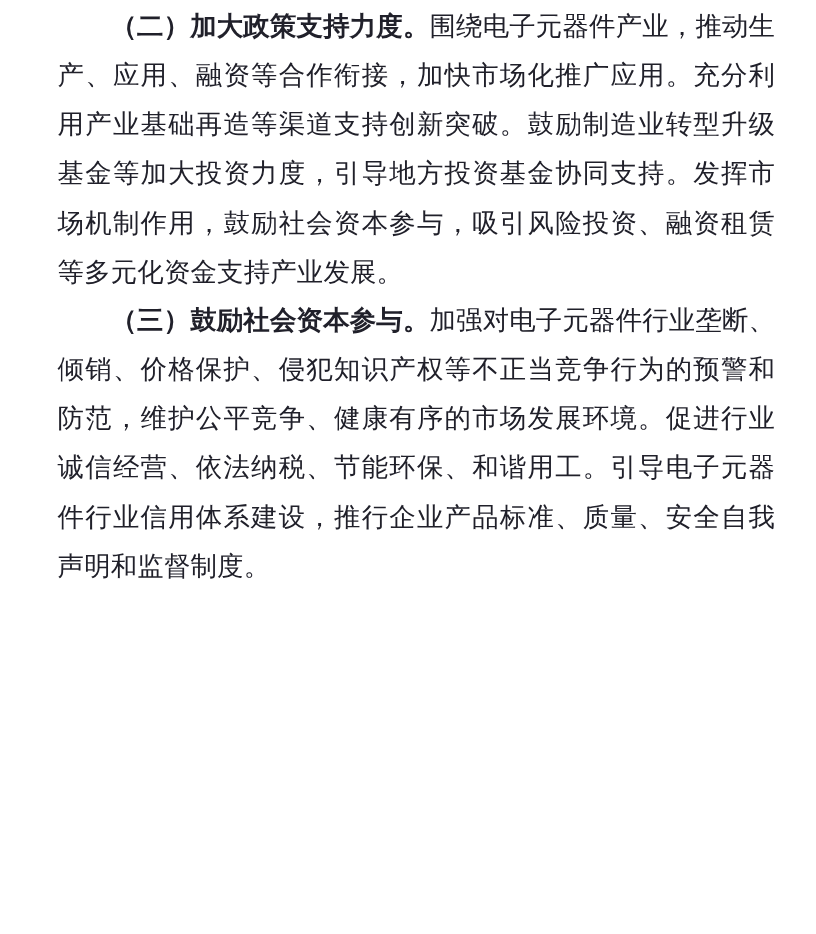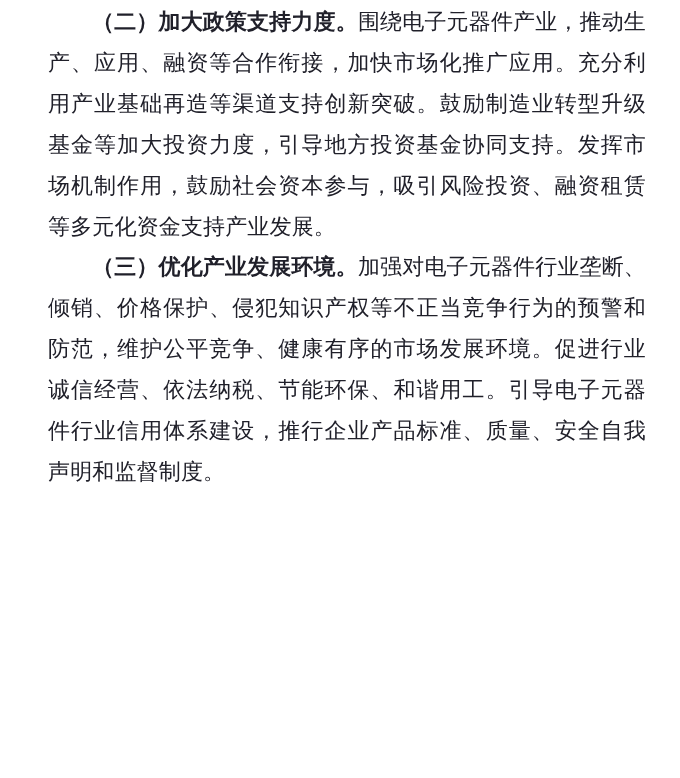--- a/index.html
+++ b/index.html
@@ -43,17 +43,17 @@
   }
 </style>
 </head>
 <body>
 
 <div class="page">
   <div class="text-block">
 
     <p class="para"><strong class="para-heading">（二）加大政策支持力度。</strong><span class="para-body">围绕电子元器件产业，推动生产、应用、融资等合作衔接，加快市场化推广应用。充分利用产业基础再造等渠道支持创新突破。鼓励制造业转型升级基金等加大投资力度，引导地方投资基金协同支持。发挥市场机制作用，鼓励社会资本参与，吸引风险投资、融资租赁等多元化资金支持产业发展。</span></p>
 
-    <p class="para"><strong class="para-heading">（三）优化产业发展环境。</strong><span class="para-body">加强对电子元器件行业垄断、倾销、价格保护、侵犯知识产权等不正当竞争行为的预警和防范，维护公平竞争、健康有序的市场发展环境。促进行业诚信经营、依法纳税、节能环保、和谐用工。引导电子元器件行业信用体系建设，推行企业产品标准、质量、安全自我声明和监督制度。</span></p>
+    <p class="para"><strong class="para-heading">（三）鼓励社会资本参与。</strong><span class="para-body">加强对电子元器件行业垄断、倾销、价格保护、侵犯知识产权等不正当竞争行为的预警和防范，维护公平竞争、健康有序的市场发展环境。促进行业诚信经营、依法纳税、节能环保、和谐用工。引导电子元器件行业信用体系建设，推行企业产品标准、质量、安全自我声明和监督制度。</span></p>
 
 
   </div>
 </div>
 
 </body></html>

